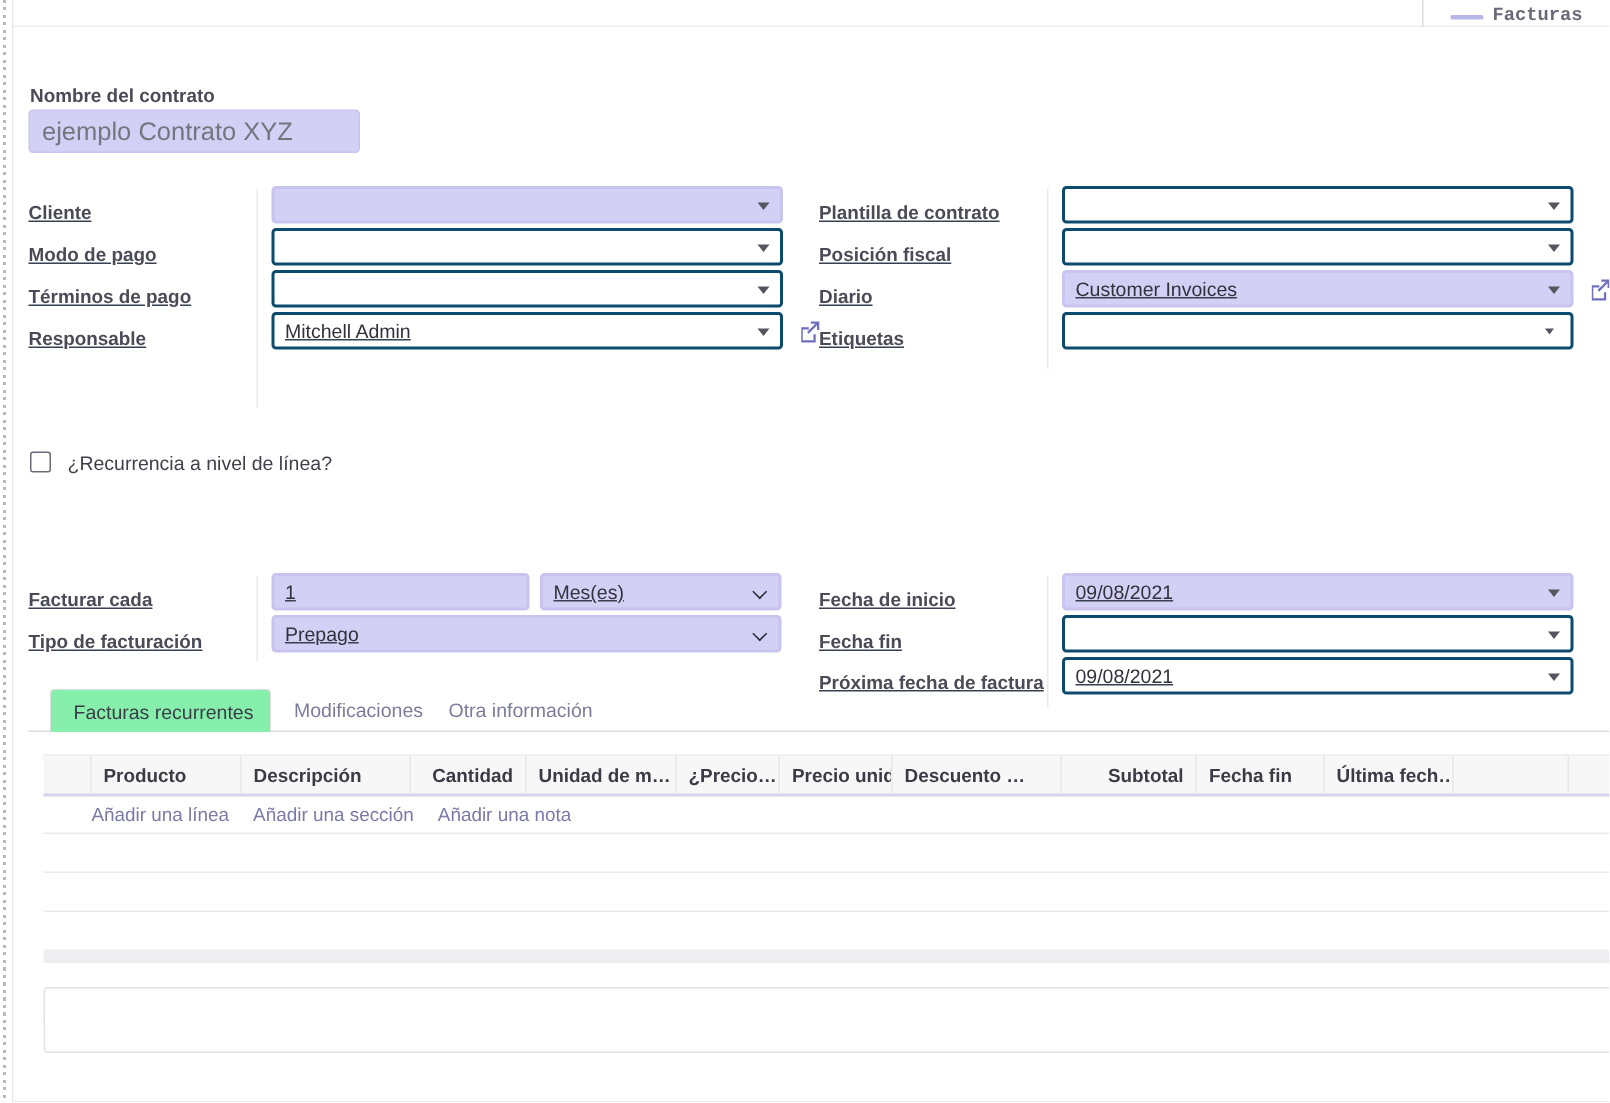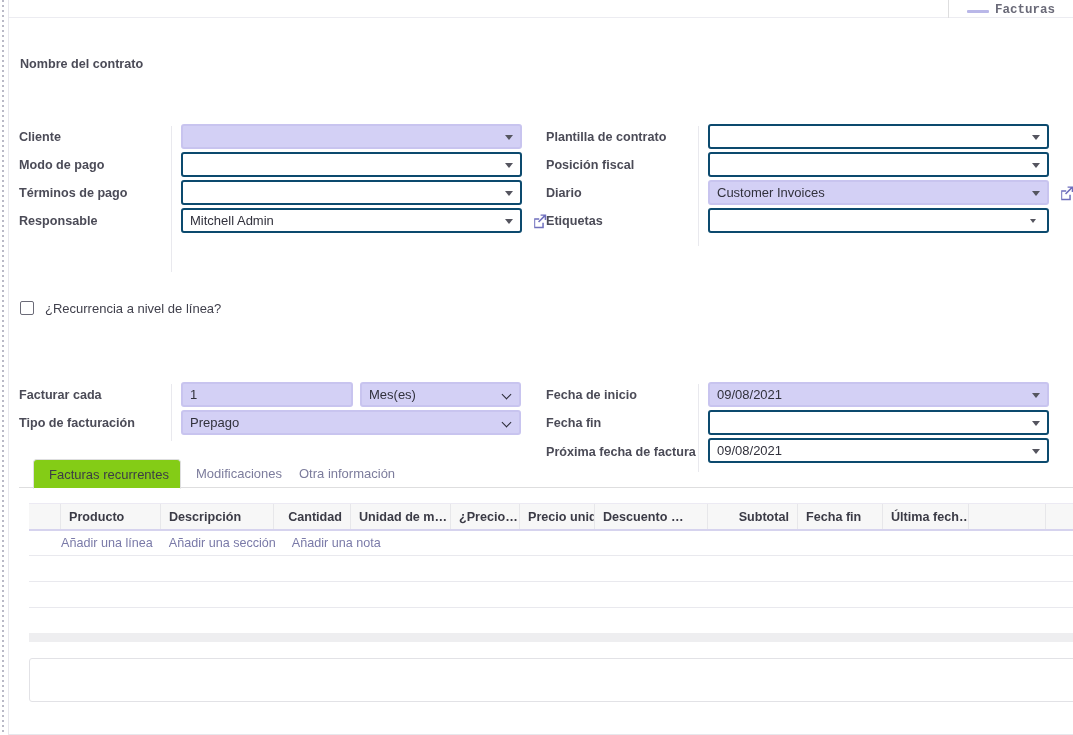--- a/index.html
+++ b/index.html
@@ -171,21 +171,21 @@
   .group-left  { left: 10px;  width: 503px; }
   .group-right { left: 537px; width: 517px; }
 
   .inner-sep {
     position: absolute;
     top: 0; bottom: 0;
     width: 1px;
     background: #e9e9ee;
   }
 
-  .grow { display: flex; align-items: flex-start; margin-bottom: 3px; }
+  .grow { display: flex; align-items: flex-end; margin-bottom: 3px; text-decoration: underline; }
   .grow .flabel { width: 152px; padding-top: 6px; flex: none; }
   .grow .fld { flex: 1; }
 
   
   .cbrow {
     position: absolute;
     left: 11px; top: 282px;
     display: flex; align-items: flex-start; gap: 11px;
   }
   .cbox {
@@ -214,21 +214,21 @@
     top: 0;
     height: 29px;
     padding: 0 15px;
     display: flex; align-items: center;
     font-size: 13px;
     color: #7c7c9c;
     white-space: nowrap;
   }
   .tab.active {
     color: #3c3c46;
-    background: #84cc16;
+    background: #86efac;
     border: 1px solid #dededf;
     border-bottom: 1px solid #fff;
     border-radius: 4px 4px 0 0;
     top: 0;
     height: 30px;
     text-align: right;
   }
 
   
   .tbl {
@@ -306,20 +306,23 @@
   <div class="top-strip">
     <div class="stat-button">
       <span class="stat-icon"></span>
       <span class="stat-label">Facturas</span>
     </div>
   </div>
 
   <div class="sheet">
 
     <div class="name-label">Nombre del contrato</div>
+    <div class="name-input">
+      <span>ejemplo Contrato XYZ</span>
+    </div>
 
     <div class="group group-left">
       <div class="inner-sep" style="left:152px; top:2px; height:146px;"></div>
 
       <div class="grow">
         <div class="flabel">Cliente</div>
         <div class="fld" style="padding-left:10px;">
           <div class="ctl hl" style="width:341px;">
             <span></span>
             <span class="caret-tri"></span>

